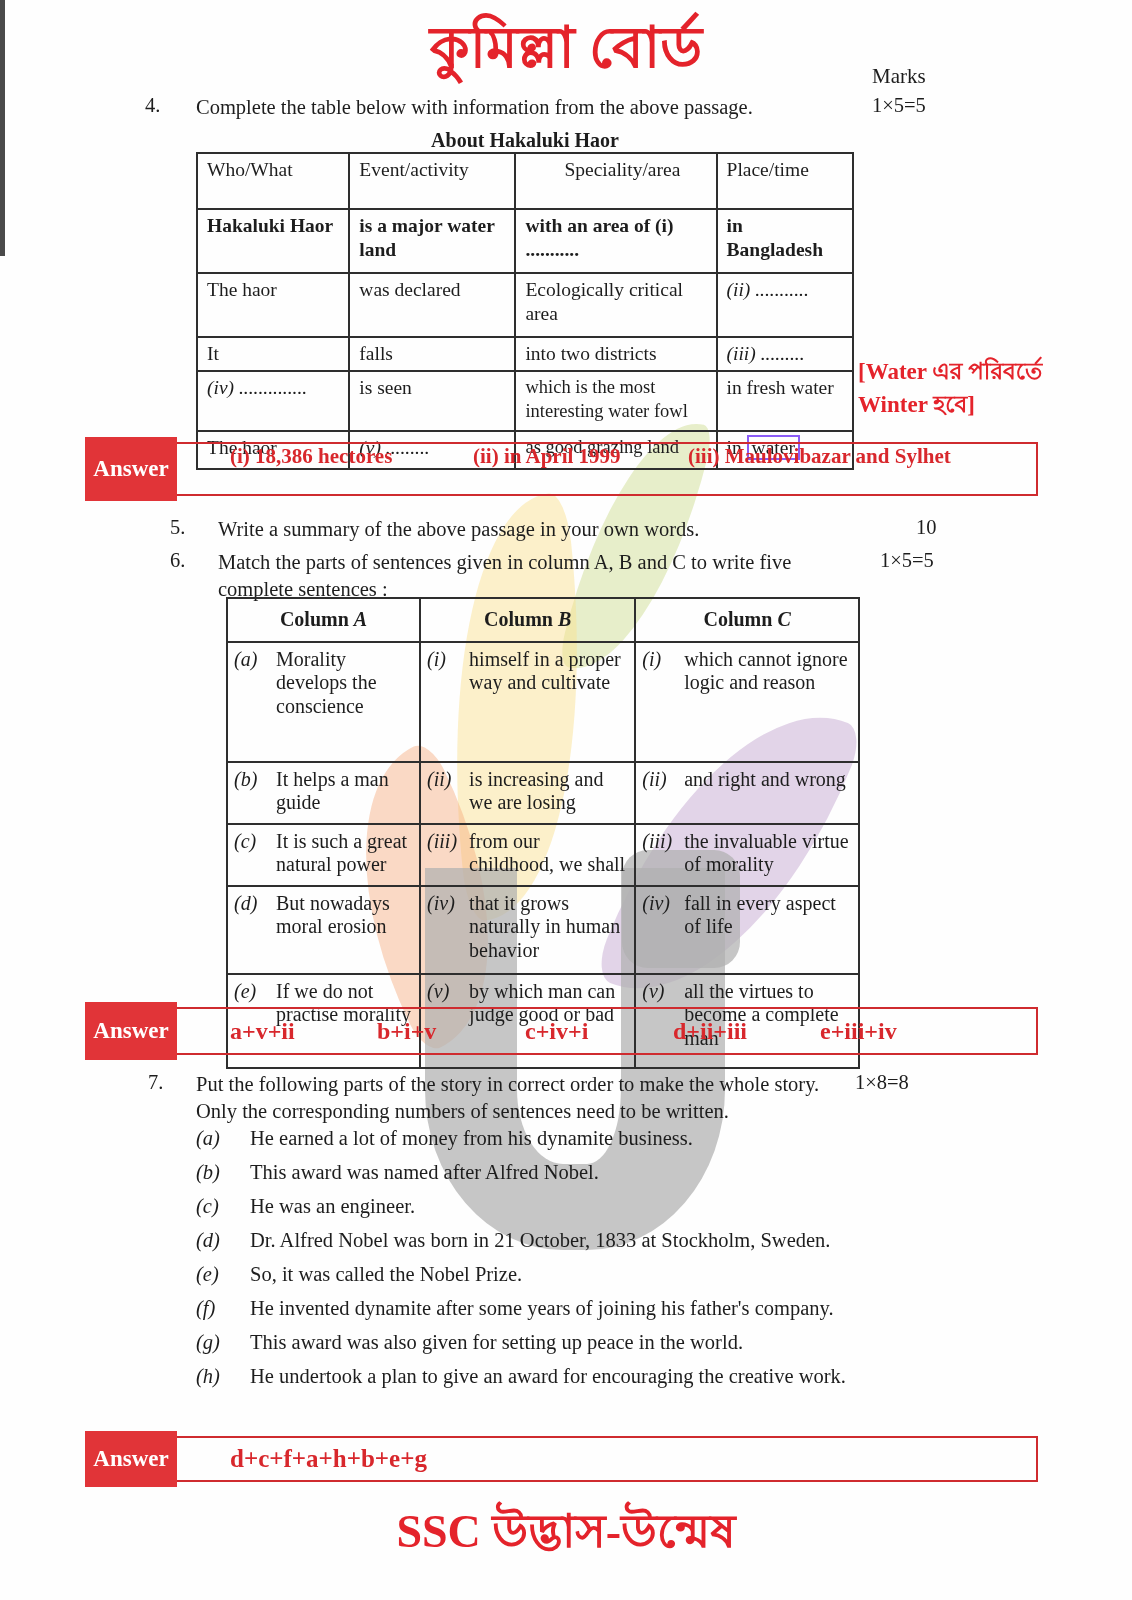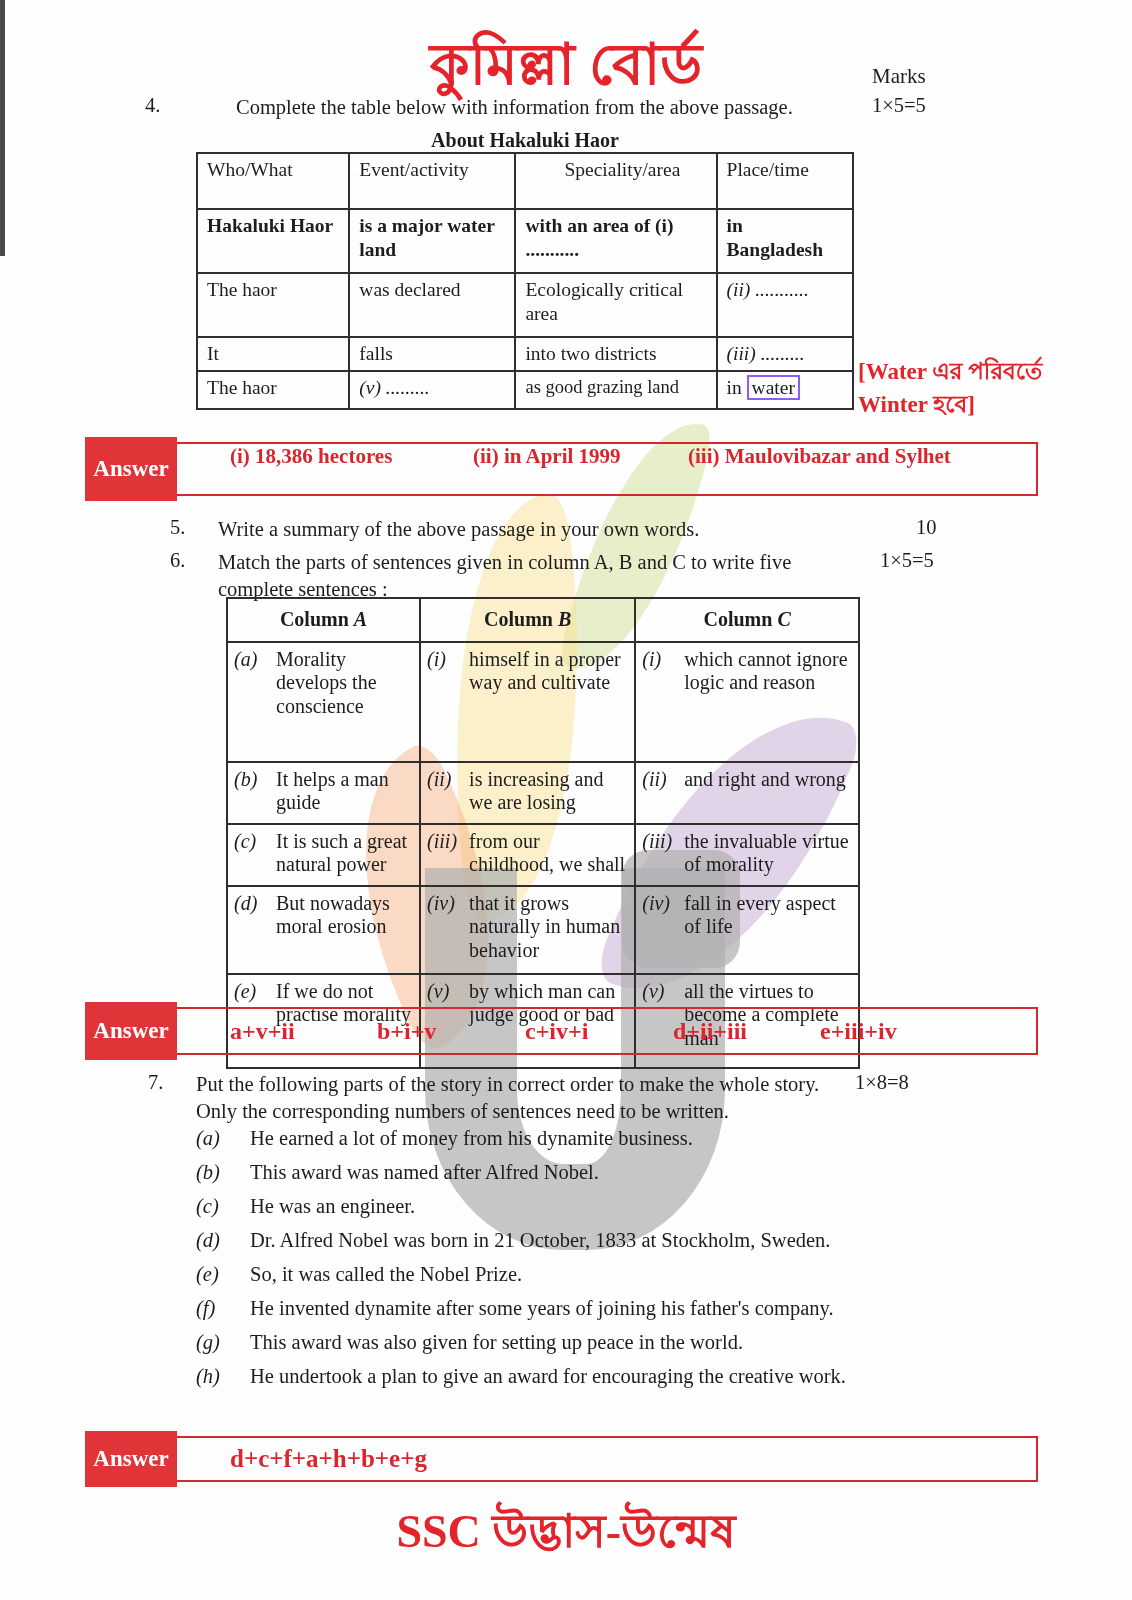--- a/index.html
+++ b/index.html
@@ -23,21 +23,21 @@
     border-bottom:86px solid rgba(176,176,176,.72);
     border-radius:0 0 46% 46% / 0 0 42% 42%;
     box-sizing:border-box;
   }
   .u-blob { left:622px; top:850px; width:118px; height:118px; background:rgba(176,176,176,.72); border-radius:26px; }
   .edge-line { left:0; top:0; width:5px; height:256px; background:#4a4a4a; }
 
   .z { position:absolute; z-index:2; }
 
   
-  .board-title { left:0; top:31px; width:100%; text-align:center; font-size:57px; font-weight:bold; color:#e4232b; line-height:1.2; }
+  .board-title { left:0; top:14px; width:100%; text-align:center; font-size:57px; font-weight:bold; color:#e4232b; line-height:1.2; }
   .marks-label { left:872px; top:64px; font-size:21px; }
   .q-number { font-size:20.5px; }
   .q-text   { font-size:20.5px; line-height:1.3; }
   .q-marks  { font-size:20.5px; }
 
   
   .t1-caption { left:196px; top:129px; width:658px; text-align:center; font-weight:bold; font-size:20px; }
   table { border-collapse:collapse; background:transparent; }
   .t1 { left:196px; top:152px; width:658px; }
   .t1 td { border:2px solid #2e2e2e; vertical-align:top; padding:4px 9px; font-size:19.5px; line-height:1.25; }
@@ -99,21 +99,21 @@
   <div class="wm leaf leaf-yellow"></div>
   <div class="wm leaf leaf-orange"></div>
   <div class="wm leaf leaf-purple"></div>
   <div class="wm u-body"></div>
   <div class="wm u-blob"></div>
 
   <div class="z board-title">কুমিল্লা বোর্ড</div>
   <div class="z marks-label">Marks</div>
 
   <div class="z q-number" style="left:145px; top:94px;">4.</div>
-  <div class="z q-text" style="left:196px; top:94px; width:660px;margin-left:40px;">Complete the table below with information from the above passage.</div>
+  <div class="z q-text" style="left:196px; top:94px; width:660px;">Complete the table below with information from the above passage.</div>
   <div class="z q-marks" style="left:872px; top:94px;">1×5=5</div>
 
   <div class="z t1-caption">About Hakaluki Haor</div>
   <table class="z t1">
     <tbody>
         <tr class="hrow">
       <td class="c0">Who/What</td>
       <td class="c1">Event/activity</td>
       <td class="c2">Speciality/area</td>
       <td class="c3">Place/time</td>
@@ -128,20 +128,26 @@
       <td>The haor</td>
       <td>was declared</td>
       <td>Ecologically critical area</td>
       <td class="cell-italic">(ii) ...........</td>
     </tr>
     <tr class="r2">
       <td>It</td>
       <td>falls</td>
       <td>into two districts</td>
       <td class="cell-italic">(iii) .........</td>
+    </tr>
+    <tr class="r3">
+      <td class="cell-italic">(iv) ..............</td>
+      <td>is seen</td>
+      <td class="narrow">which is the most interesting water fowl</td>
+      <td>in fresh water</td>
     </tr>
     <tr class="r4">
       <td>The haor</td>
       <td class="cell-italic">(v) .........</td>
       <td class="narrow">as good grazing land</td>
       <td><span>in </span><span class="boxed-word">water</span></td>
     </tr>
   </tbody>
     </table>
 

